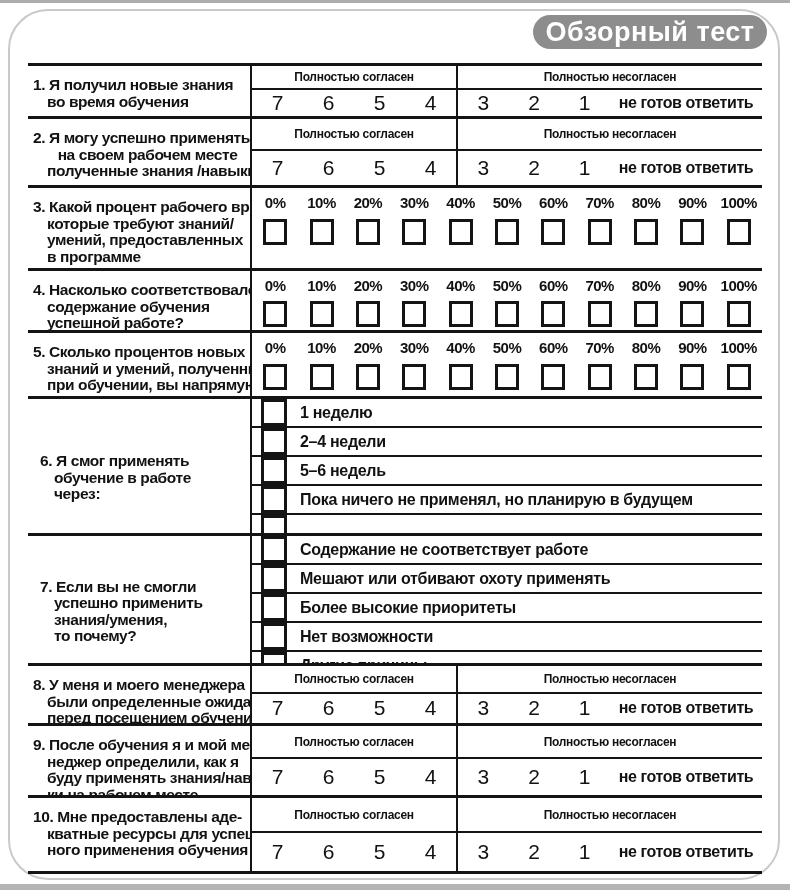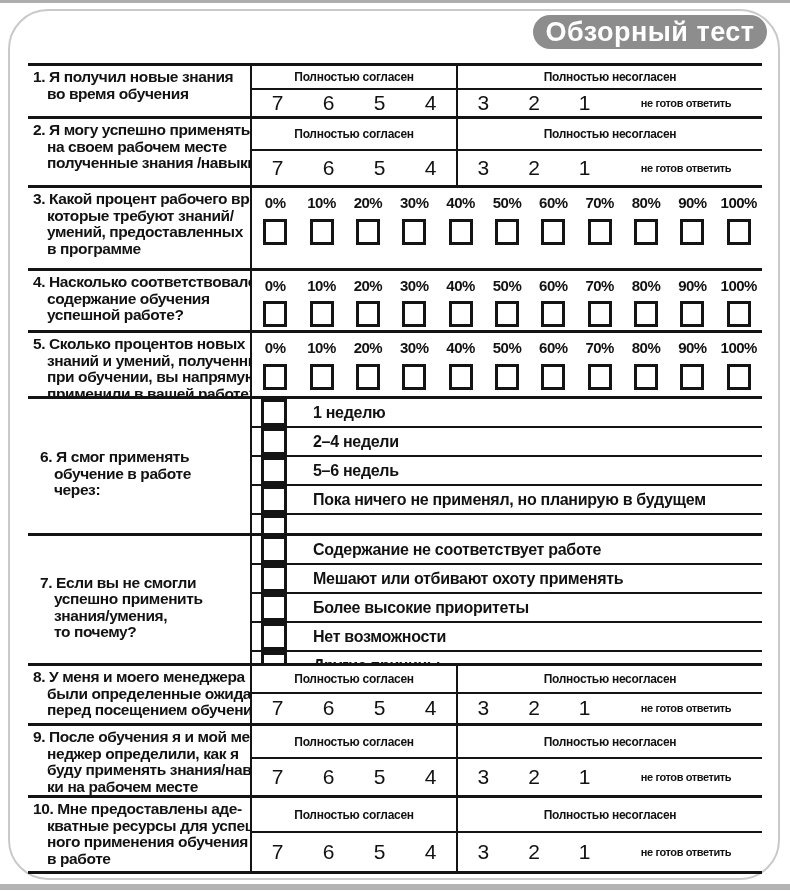--- a/index.html
+++ b/index.html
@@ -18,43 +18,43 @@
     position:absolute;top:15px;right:23px;width:234px;height:34px;border-radius:17px;
     display:flex;align-items:center;justify-content:center;
   }
   .badge span{font-size:27px;font-weight:700;letter-spacing:.5px;}
   .table{
     position:absolute;left:28px;top:63px;width:734px;
     border-top:3px solid #141414;border-bottom:3px solid #141414;
   }
   .row{display:flex;box-sizing:border-box;border-bottom:3px solid #141414;}
   .row:last-child{border-bottom:none;}
-  .q-cell{width:222px;box-sizing:border-box;padding:3px 2px 0 5px;overflow:hidden;}
+  .q-cell{width:222px;box-sizing:border-box;padding:3px 2px 0 5px;overflow:hidden;margin-top:8px;}
   .q-cell.center{display:flex;flex-direction:column;justify-content:center;padding-top:16px;padding-left:12px;}
   .q-line{font-size:15.5px;line-height:16.5px;font-weight:700;letter-spacing:-.4px;white-space:nowrap;padding-left:14px;}
   .q-line:first-child{padding-left:0;}
   .ans{flex:1;border-left:2px solid #141414;display:flex;flex-direction:column;box-sizing:border-box;overflow:hidden;}
   
   .scale-row{display:flex;min-height:0;}
   .scale-head{flex:1;border-bottom:2px solid #141414;}
   .scale-vals{flex:1.15;}
   .half{display:flex;align-items:center;justify-content:center;box-sizing:border-box;min-width:0;}
   .half.agree{width:40.4%;border-right:2px solid #141414;}
   .half.dis{flex:1;}
   .half span.hd{font-size:12px;font-weight:700;letter-spacing:-.3px;}
   .half .val{flex:1;display:flex;align-items:center;justify-content:center;font-size:21px;font-weight:400;}
-  .half .val.notready{flex:3;font-size:11px;font-weight:700;letter-spacing:-.4px;}
+  .half .val.notready{flex:3;font-size:16px;font-weight:700;letter-spacing:-.4px;}
   
   .pct-labels{display:flex;height:27px;align-items:center;padding-top:1px;}
   .pct-labels .pcell{flex:1;text-align:center;font-size:15px;font-weight:700;letter-spacing:-.5px;}
   .pct-boxes{display:flex;height:32px;align-items:center;}
   .pct-boxes .pcell{flex:1;display:flex;justify-content:center;}
   .cb{width:18px;height:20px;border:3px solid #141414;background:#fff;}
   
-  .opt{flex:1;display:flex;align-items:center;gap:26px;padding-left:9px;box-sizing:border-box;}
+  .opt{flex:1;display:flex;align-items:center;gap:13px;padding-left:9px;box-sizing:border-box;}
   .opt + .opt{border-top:2px solid #141414;}
   .opt .cb{width:20px;height:21px;}
   .opt .opt-label{font-size:16px;font-weight:700;letter-spacing:-.3px;white-space:nowrap;}
 </style>
 </head>
 <body>
 
 <div class="screen">
   <div class="edge-bar top"></div>
   <div class="page-border"></div>
@@ -85,21 +85,21 @@
             </div>
             <div class="half dis">
               <div class="val">3</div>
               <div class="val">2</div>
               <div class="val">1</div>
               <div class="val notready">не готов ответить</div>
             </div>
           </div>
         </div>
       </div>
-      <div class="row" style="height: 69px;">
+      <div class="row" style="height: 69px; text-align: center;">
         <div class="q-cell">
           <div class="q-line">2. Я могу успешно применять</div>
           <div class="q-line">на своем рабочем месте</div>
           <div class="q-line">полученные знания /навыки</div>
         </div>
         <div class="ans ans-scale">
           <div class="scale-row scale-head">
             <div class="half agree">
               <span class="hd">Полностью согласен</span>
             </div>
@@ -415,21 +415,20 @@
               <div class="val notready">не готов ответить</div>
             </div>
           </div>
         </div>
       </div>
       <div class="row" style="height: 73px;">
         <div class="q-cell">
           <div class="q-line">10. Мне предоставлены аде-</div>
           <div class="q-line">кватные ресурсы для успеш-</div>
           <div class="q-line">ного применения обучения</div>
-          <div class="q-line">в работе</div>
         </div>
         <div class="ans ans-scale">
           <div class="scale-row scale-head">
             <div class="half agree">
               <span class="hd">Полностью согласен</span>
             </div>
             <div class="half dis">
               <span class="hd">Полностью несогласен</span>
             </div>
           </div>

